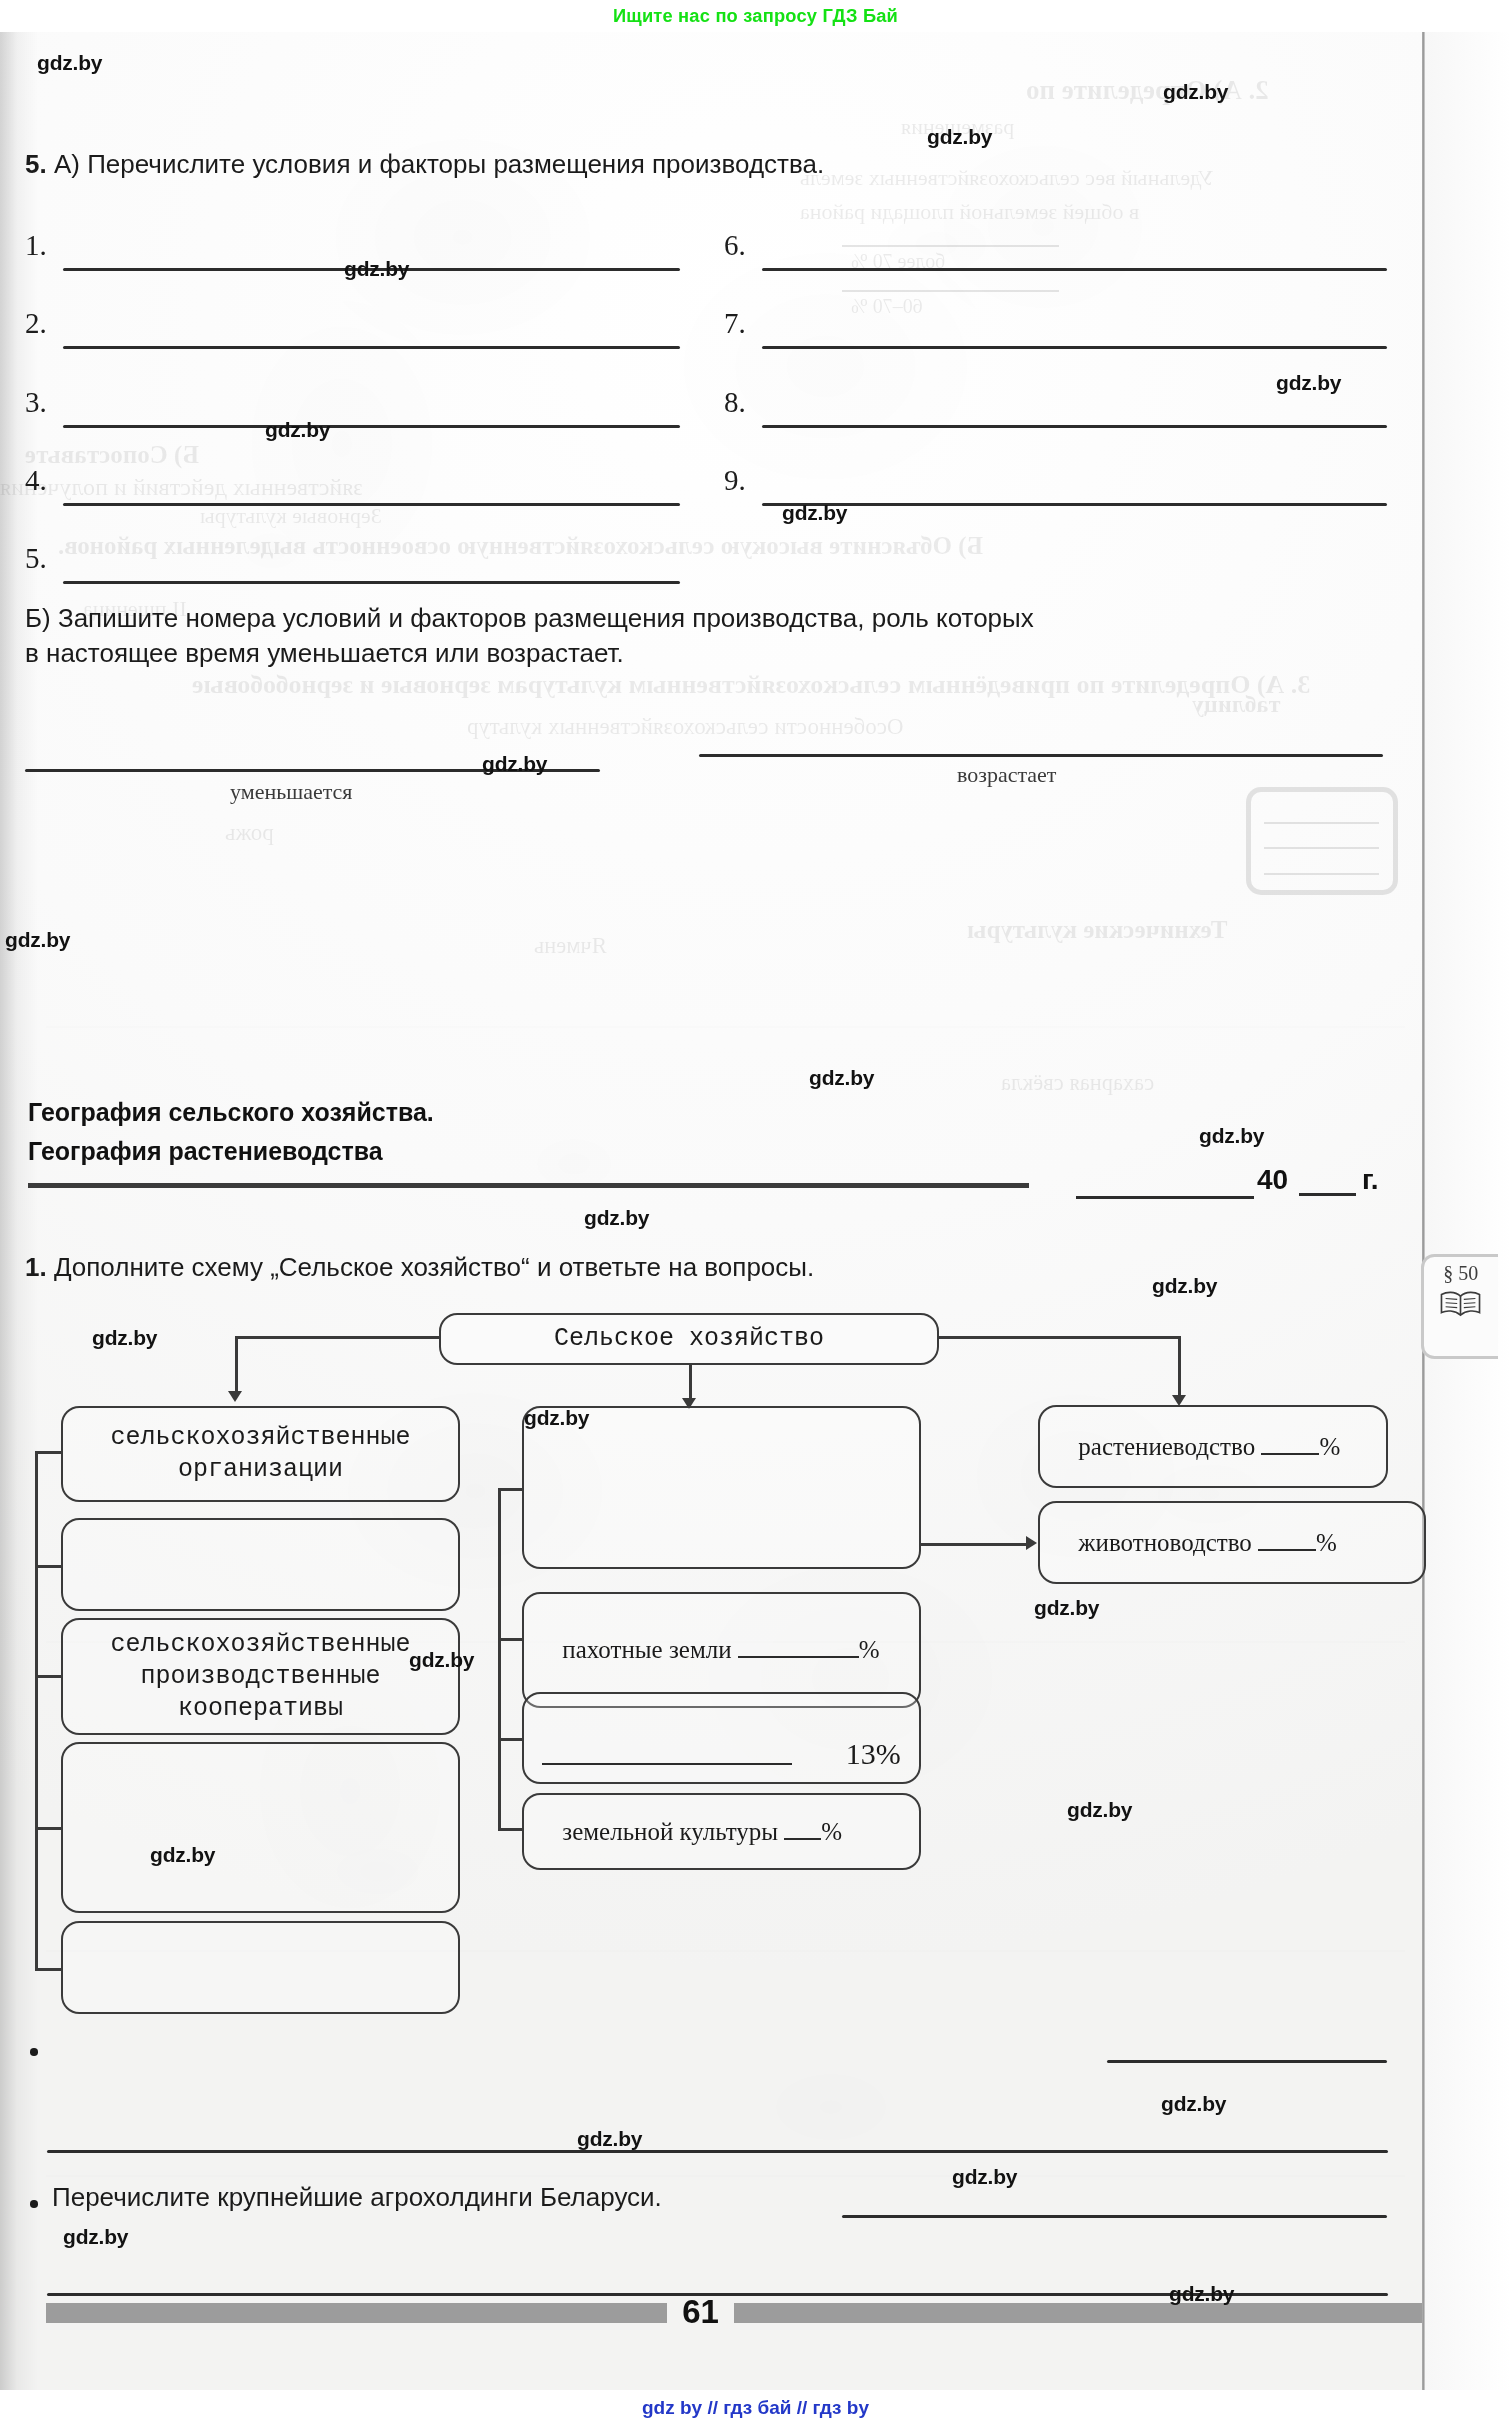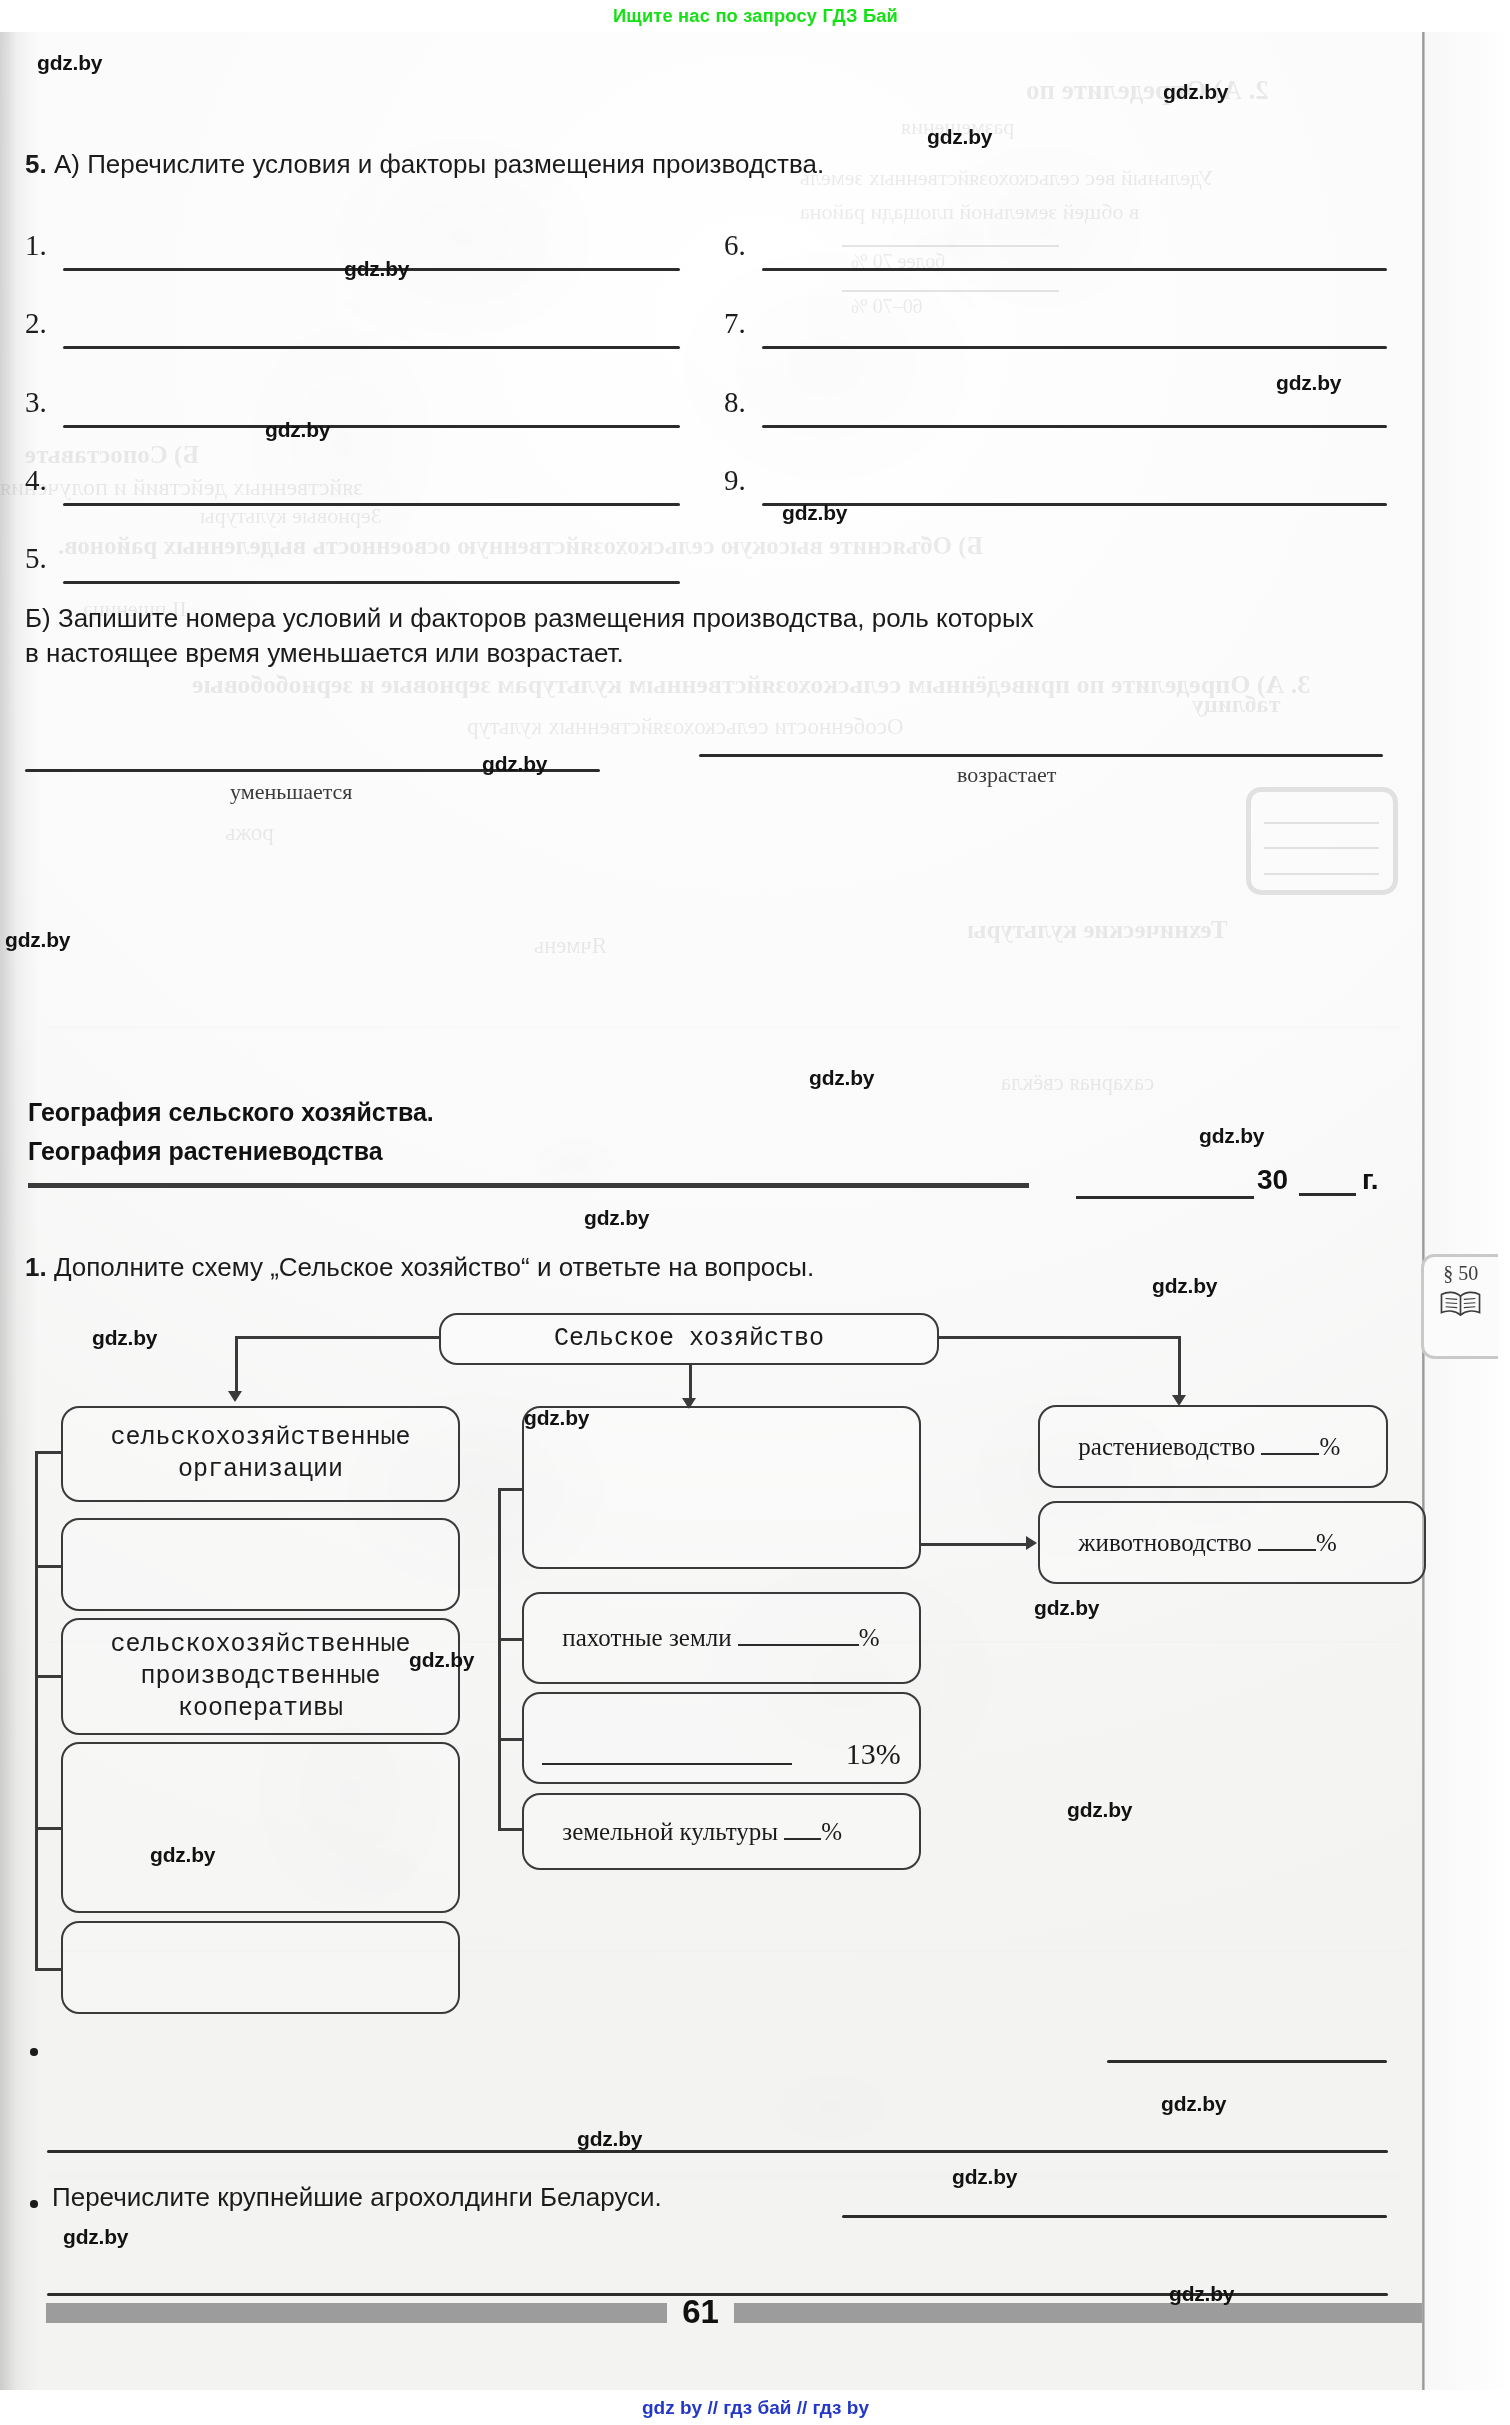--- a/index.html
+++ b/index.html
@@ -289,21 +289,21 @@
 
   <div class="rule" style="left:699px; top:722px; width:684px;"></div>
   <div class="cap" style="left:957px; top:730px;">возрастает</div>
 
   <div class="sec-title" style="left:28px; top:1061px;">
     <div>География сельского хозяйства.</div>
     <div>География растениеводства</div>
   </div>
   <div class="sec-bar" style="left:28px; top:1151px; width:1001px;"></div>
   <div class="date-line" style="left:1076px; top:1164px; width:178px;"></div>
-  <div class="date-txt" style="left:1257px; top:1132px;">30</div>
+  <div class="date-txt" style="left:1257px; top:1132px;">40</div>
   <div class="date-line" style="left:1299px; top:1161px; width:57px;"></div>
   <div class="date-txt" style="left:1362px; top:1132px;">г.</div>
 
   <div class="blk q-head" style="left:25px; top:1220px;">
     <b>1.</b>
     <span>Дополните схему „Сельское хозяйство“ и ответьте на вопросы.</span>
   </div>
 
   <div class="para-tab">
     <span class="lbl">§ 50</span>
@@ -354,21 +354,21 @@
     <div class="conn h" style="left:35px; top:143px; width:27.5px;"></div>
     <div class="conn h" style="left:35px; top:257px; width:27.5px;"></div>
     <div class="conn h" style="left:35px; top:367px; width:27.5px;"></div>
     <div class="conn h" style="left:35px; top:519px; width:27.5px;"></div>
     <div class="conn h" style="left:35px; top:660px; width:27.5px;"></div>
 
     <div class="node center" style="left:522px; top:98px; width:399px; height:163px;">
       <span class="inner"></span>
     </div>
 
-    <div class="node pad" style="left:522px; top:284px; width:399px; height:92px;">
+    <div class="node pad" style="left:522px; top:284px; width:399px; height:116px;">
       <span class="inner">
         <span>пахотные земли</span>
         <span class="fill" style="width:121px;"></span><span>%</span>
       </span>
     </div>
 
     <div class="node" style="left:522px; top:384px; width:399px; height:92px; align-items:flex-end;">
       <span class="inner" style="padding-bottom:10px; text-align:right;">
         <span class="fill" style="width:250px; float:left; margin-top:25px;"></span>
         <span style="font-size:30px;">13%</span>

